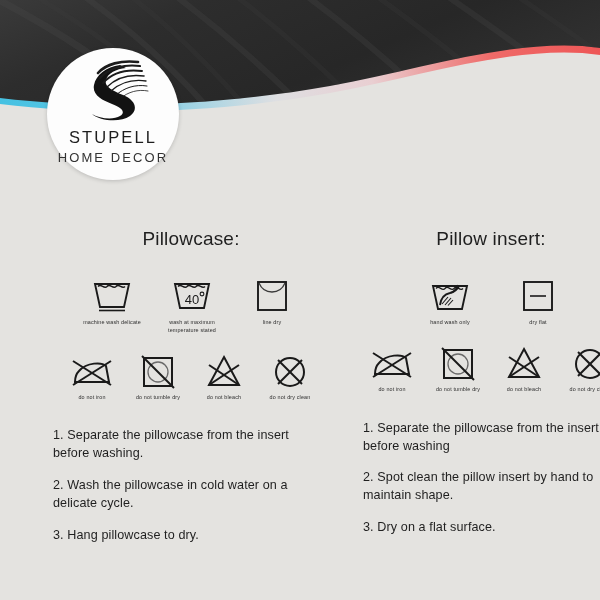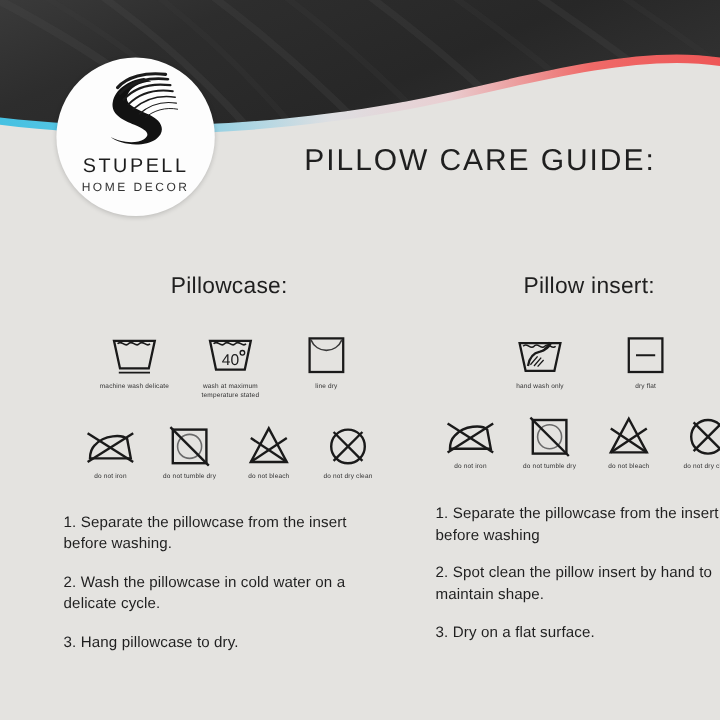--- a/index.html
+++ b/index.html
@@ -55,21 +55,21 @@
     text-align: center;
     line-height: 1;
   }
   #logo-name {
     font-size: 16.5px;
     letter-spacing: 2.1px;
     margin-top: 3px;
     font-weight: 400;
   }
   #logo-tagline {
-    font-size: 10px;
+    font-size: 13px;
     letter-spacing: 2.1px;
     margin-top: 5px;
     color: #333;
   }
 
   
   #page-title {
     position: absolute;
     top: 120px;
     left: 240px;
@@ -218,21 +218,20 @@
           <path d="M35,31 C44,23 56,19 70,21" stroke-width="1.3"></path>
           <path d="M40,35 C48,28 59,24 71,26" stroke-width="1.0"></path>
           <path d="M45,38 C52,32 62,29 72,31" stroke-width="0.8"></path>
         </g>
       </svg>
     </div>
     <div class="logo-word" id="logo-name">STUPELL</div>
     <div class="logo-word" id="logo-tagline">HOME DECOR</div>
   </div>
 
-  <div id="page-title">PILLOW CARE GUIDE:</div>
 
   <div id="columns">
 
     <div class="column left">
       <div class="column-title">Pillowcase:</div>
 
       <div class="icon-row row-1">
 
         <div class="care-icon">
           <div class="glyph">

